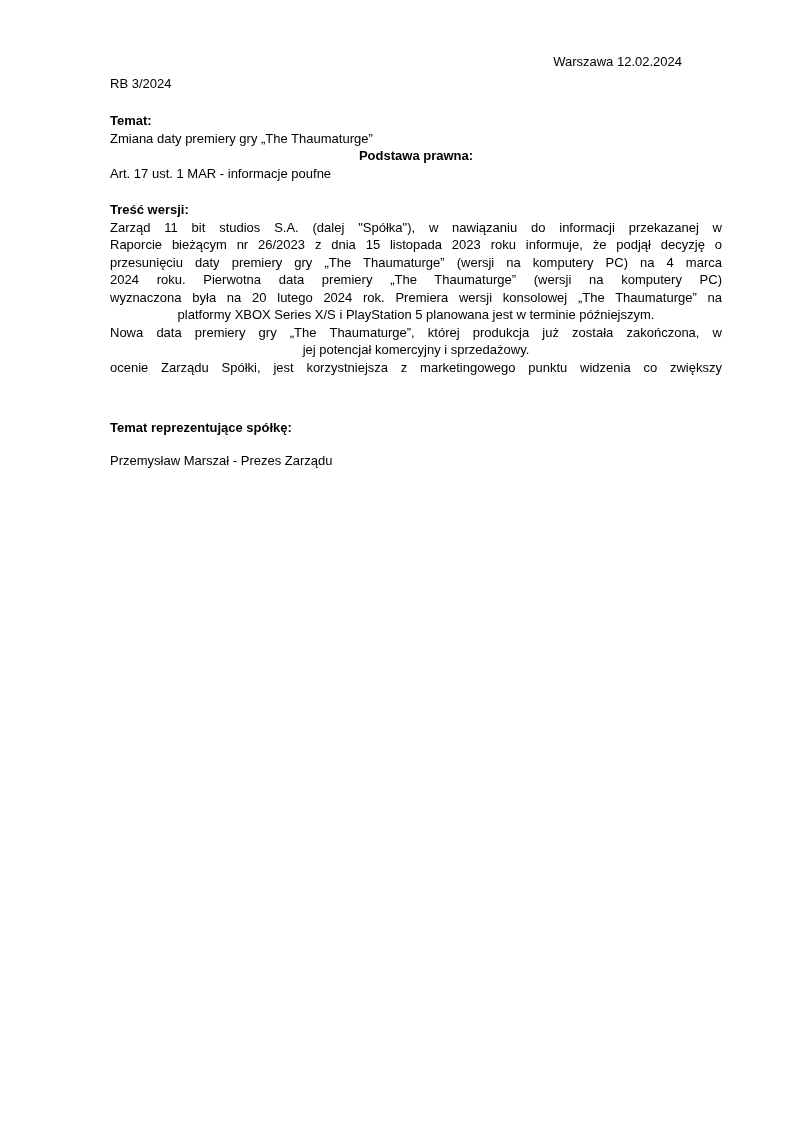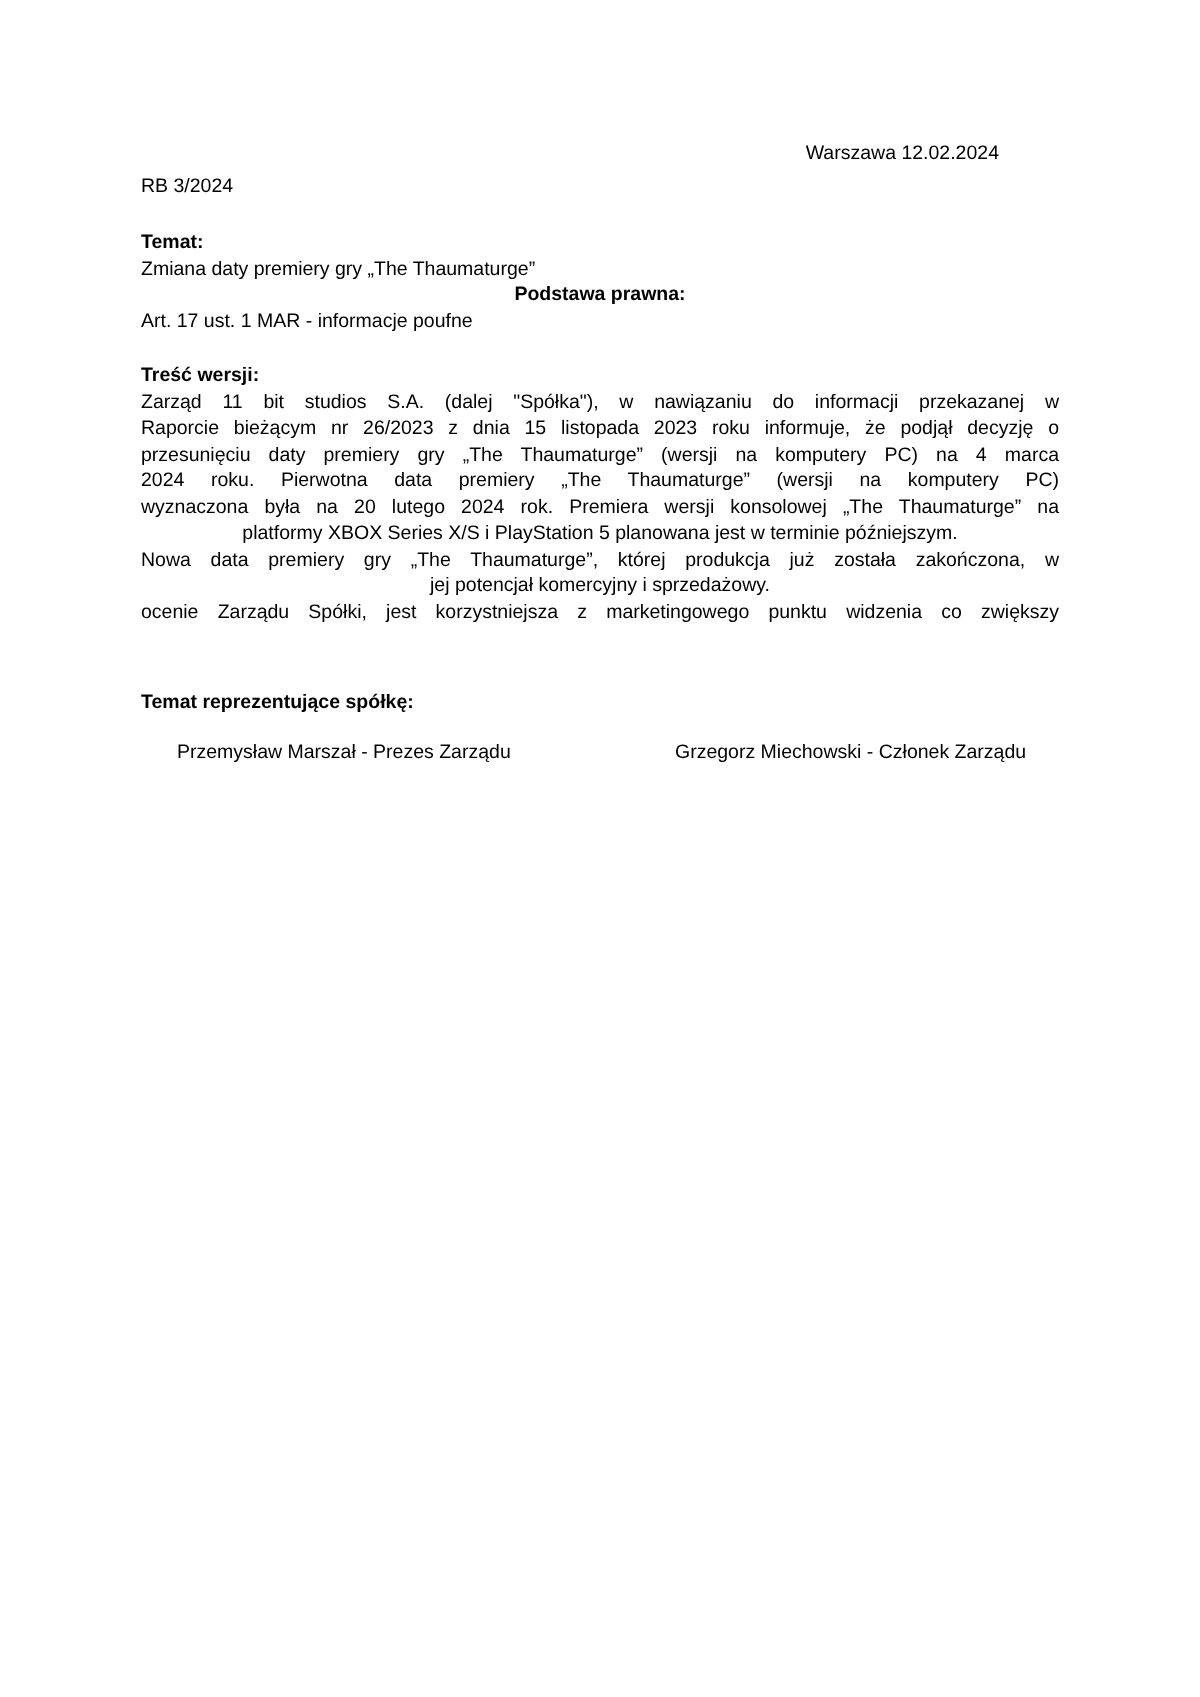--- a/index.html
+++ b/index.html
@@ -13,24 +13,24 @@
     height: 1131px;
     background: #ffffff;
     color: #000000;
     font-family: "Liberation Sans", "DejaVu Sans", sans-serif;
     font-size: 13px;
     line-height: 17.5px;
     overflow: hidden;
   }
   .content {
     position: absolute;
-    left: 94px;
+    left: 110px;
     top: 0;
     width: 612px;
-    padding-top: 93px;
+    padding-top: 53px;
   }
   .date-line {
     text-align: right;
     padding-right: 40px;
   }
   .rb-line {
     margin-top: 4px;
   }
   .heading {
     font-weight: bold;
@@ -42,21 +42,20 @@
   .para .line {
     text-align: center;
   }
   .para .line.just {
     text-align: justify;
     text-align-last: justify;
   }
   .signatures {
     display: flex;
     margin-top: 15px;
-    margin-left: 24px;
   }
   .sig-left {
     flex: 0 0 332px;
   }
   .sig-right {
     flex: 1 1 auto;
   }
 </style>
 </head>
 <body>
@@ -87,17 +86,16 @@
     <div class="para">
         <div class="line just">Nowa data premiery gry „The Thaumaturge”, której produkcja już została zakończona, w</div>
         <div class="line">jej potencjał komercyjny i sprzedażowy.</div>
         <div class="line just">ocenie Zarządu Spółki, jest korzystniejsza z marketingowego punktu widzenia co zwiększy</div>
       </div>
 
     <div class="heading h-persons">Temat reprezentujące spółkę:</div>
 
     <div class="signatures">
       <span class="sig-left">Przemysław Marszał - Prezes Zarządu</span>
-      <span class="sig-right">Grzegorz Miechowski - Członek Zarządu</span>
     </div>
 
   </div>
 </div>
 
 </body></html>

